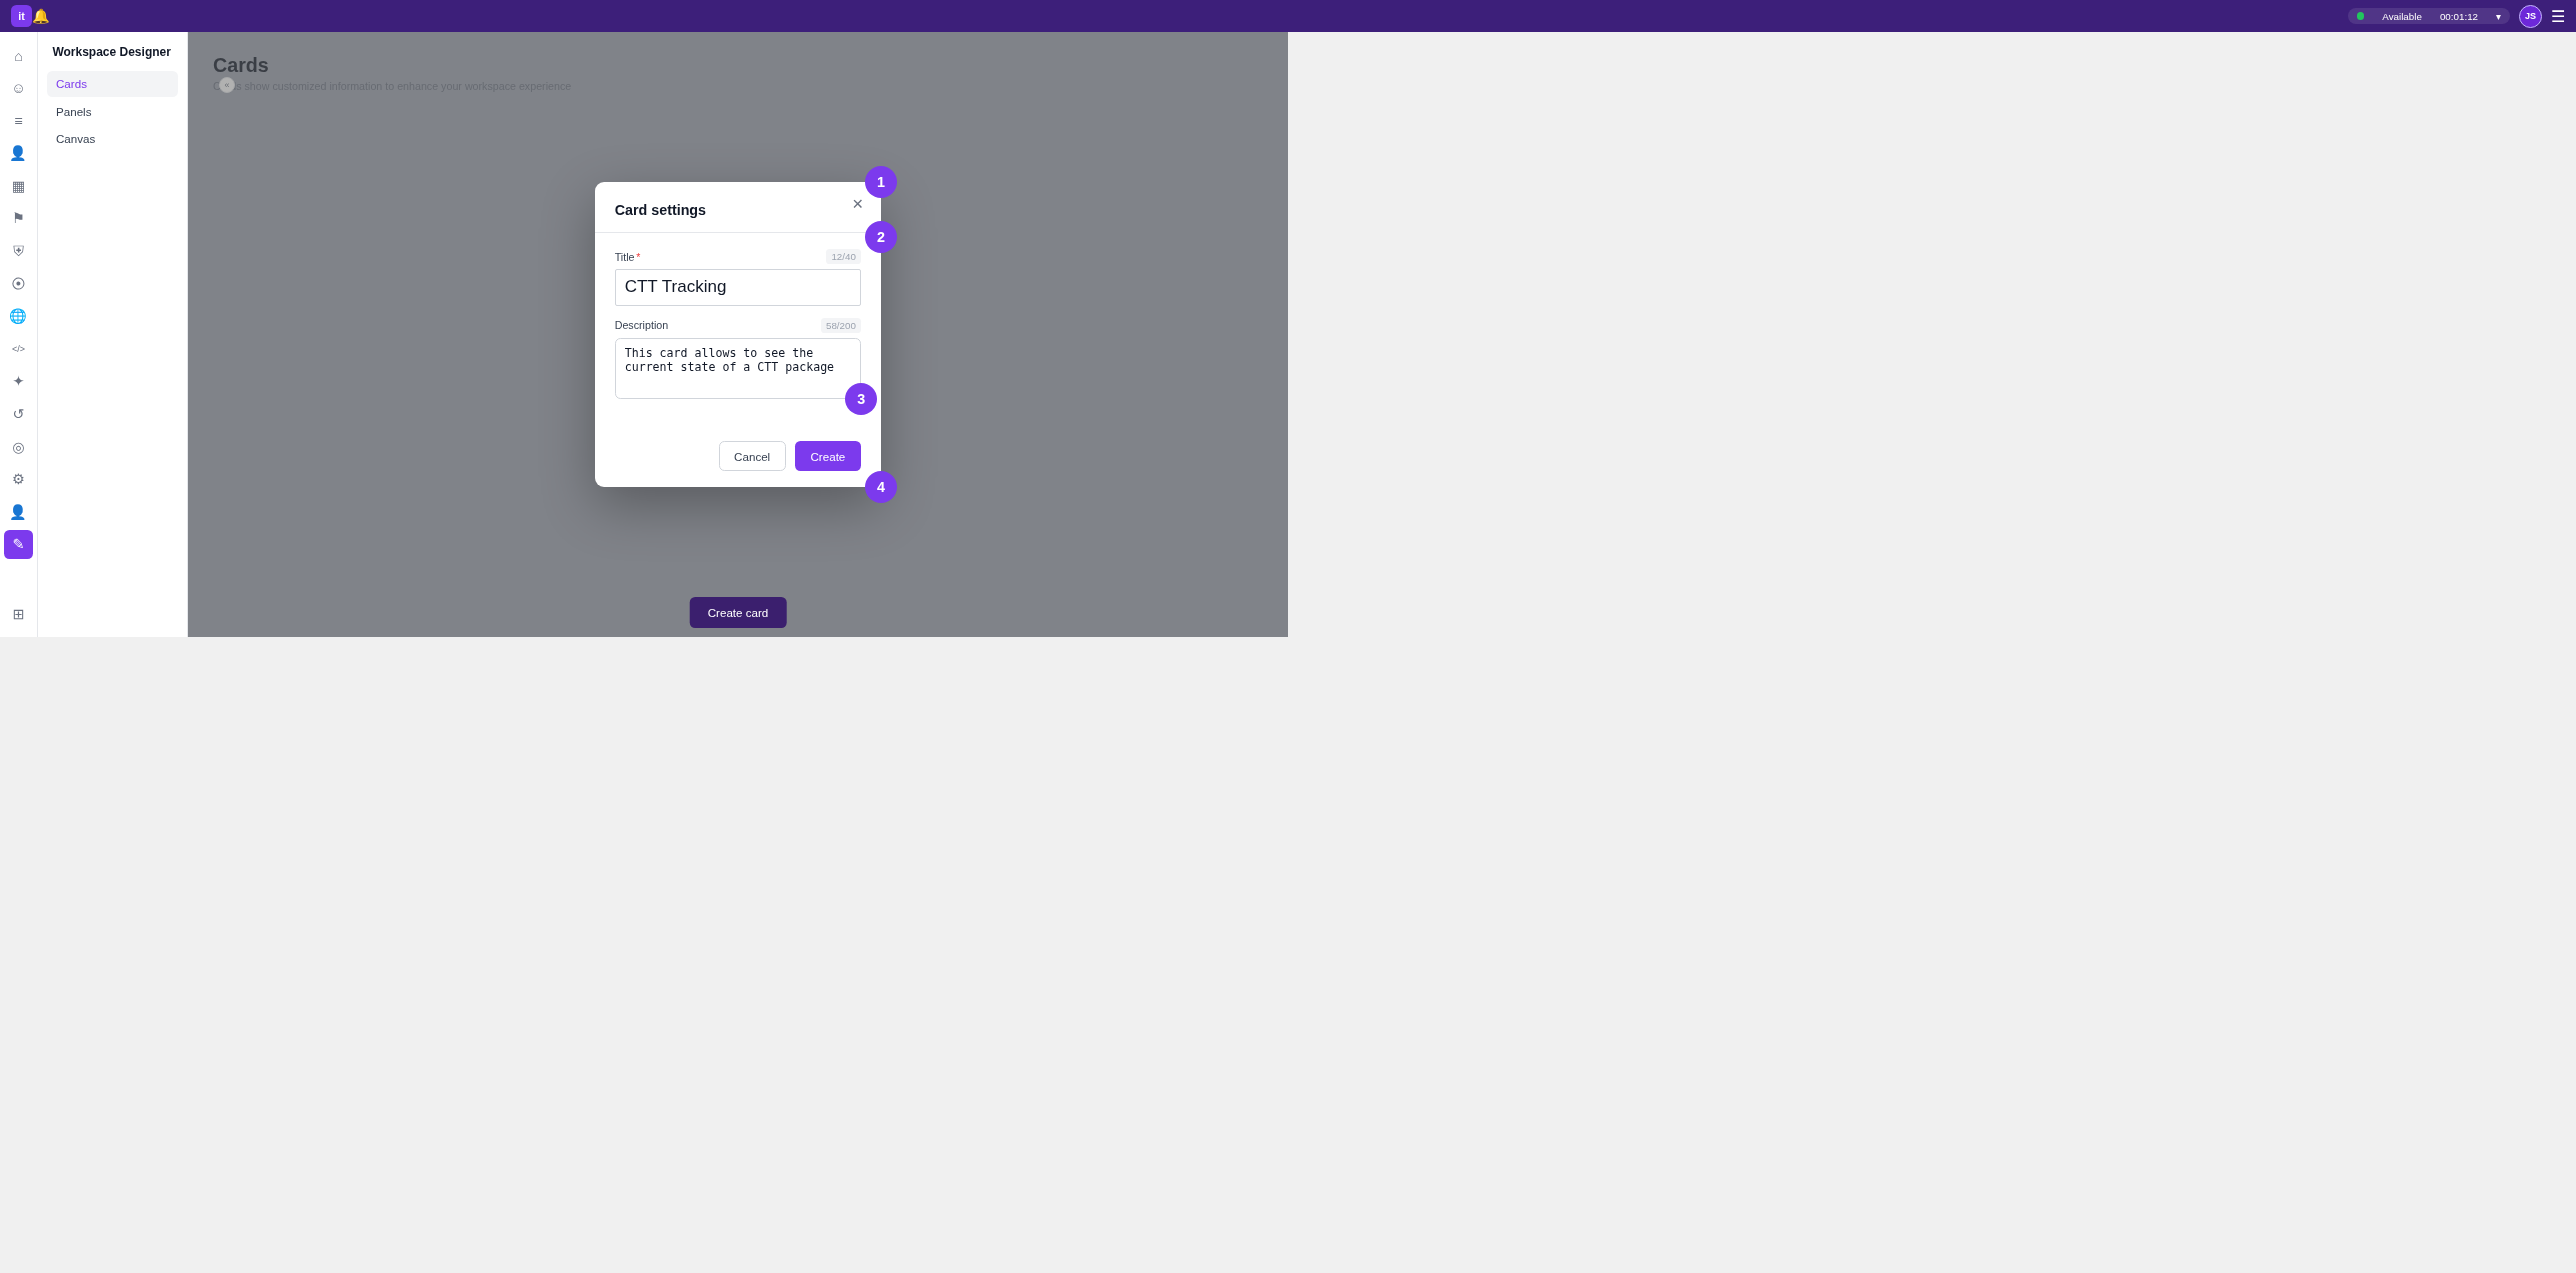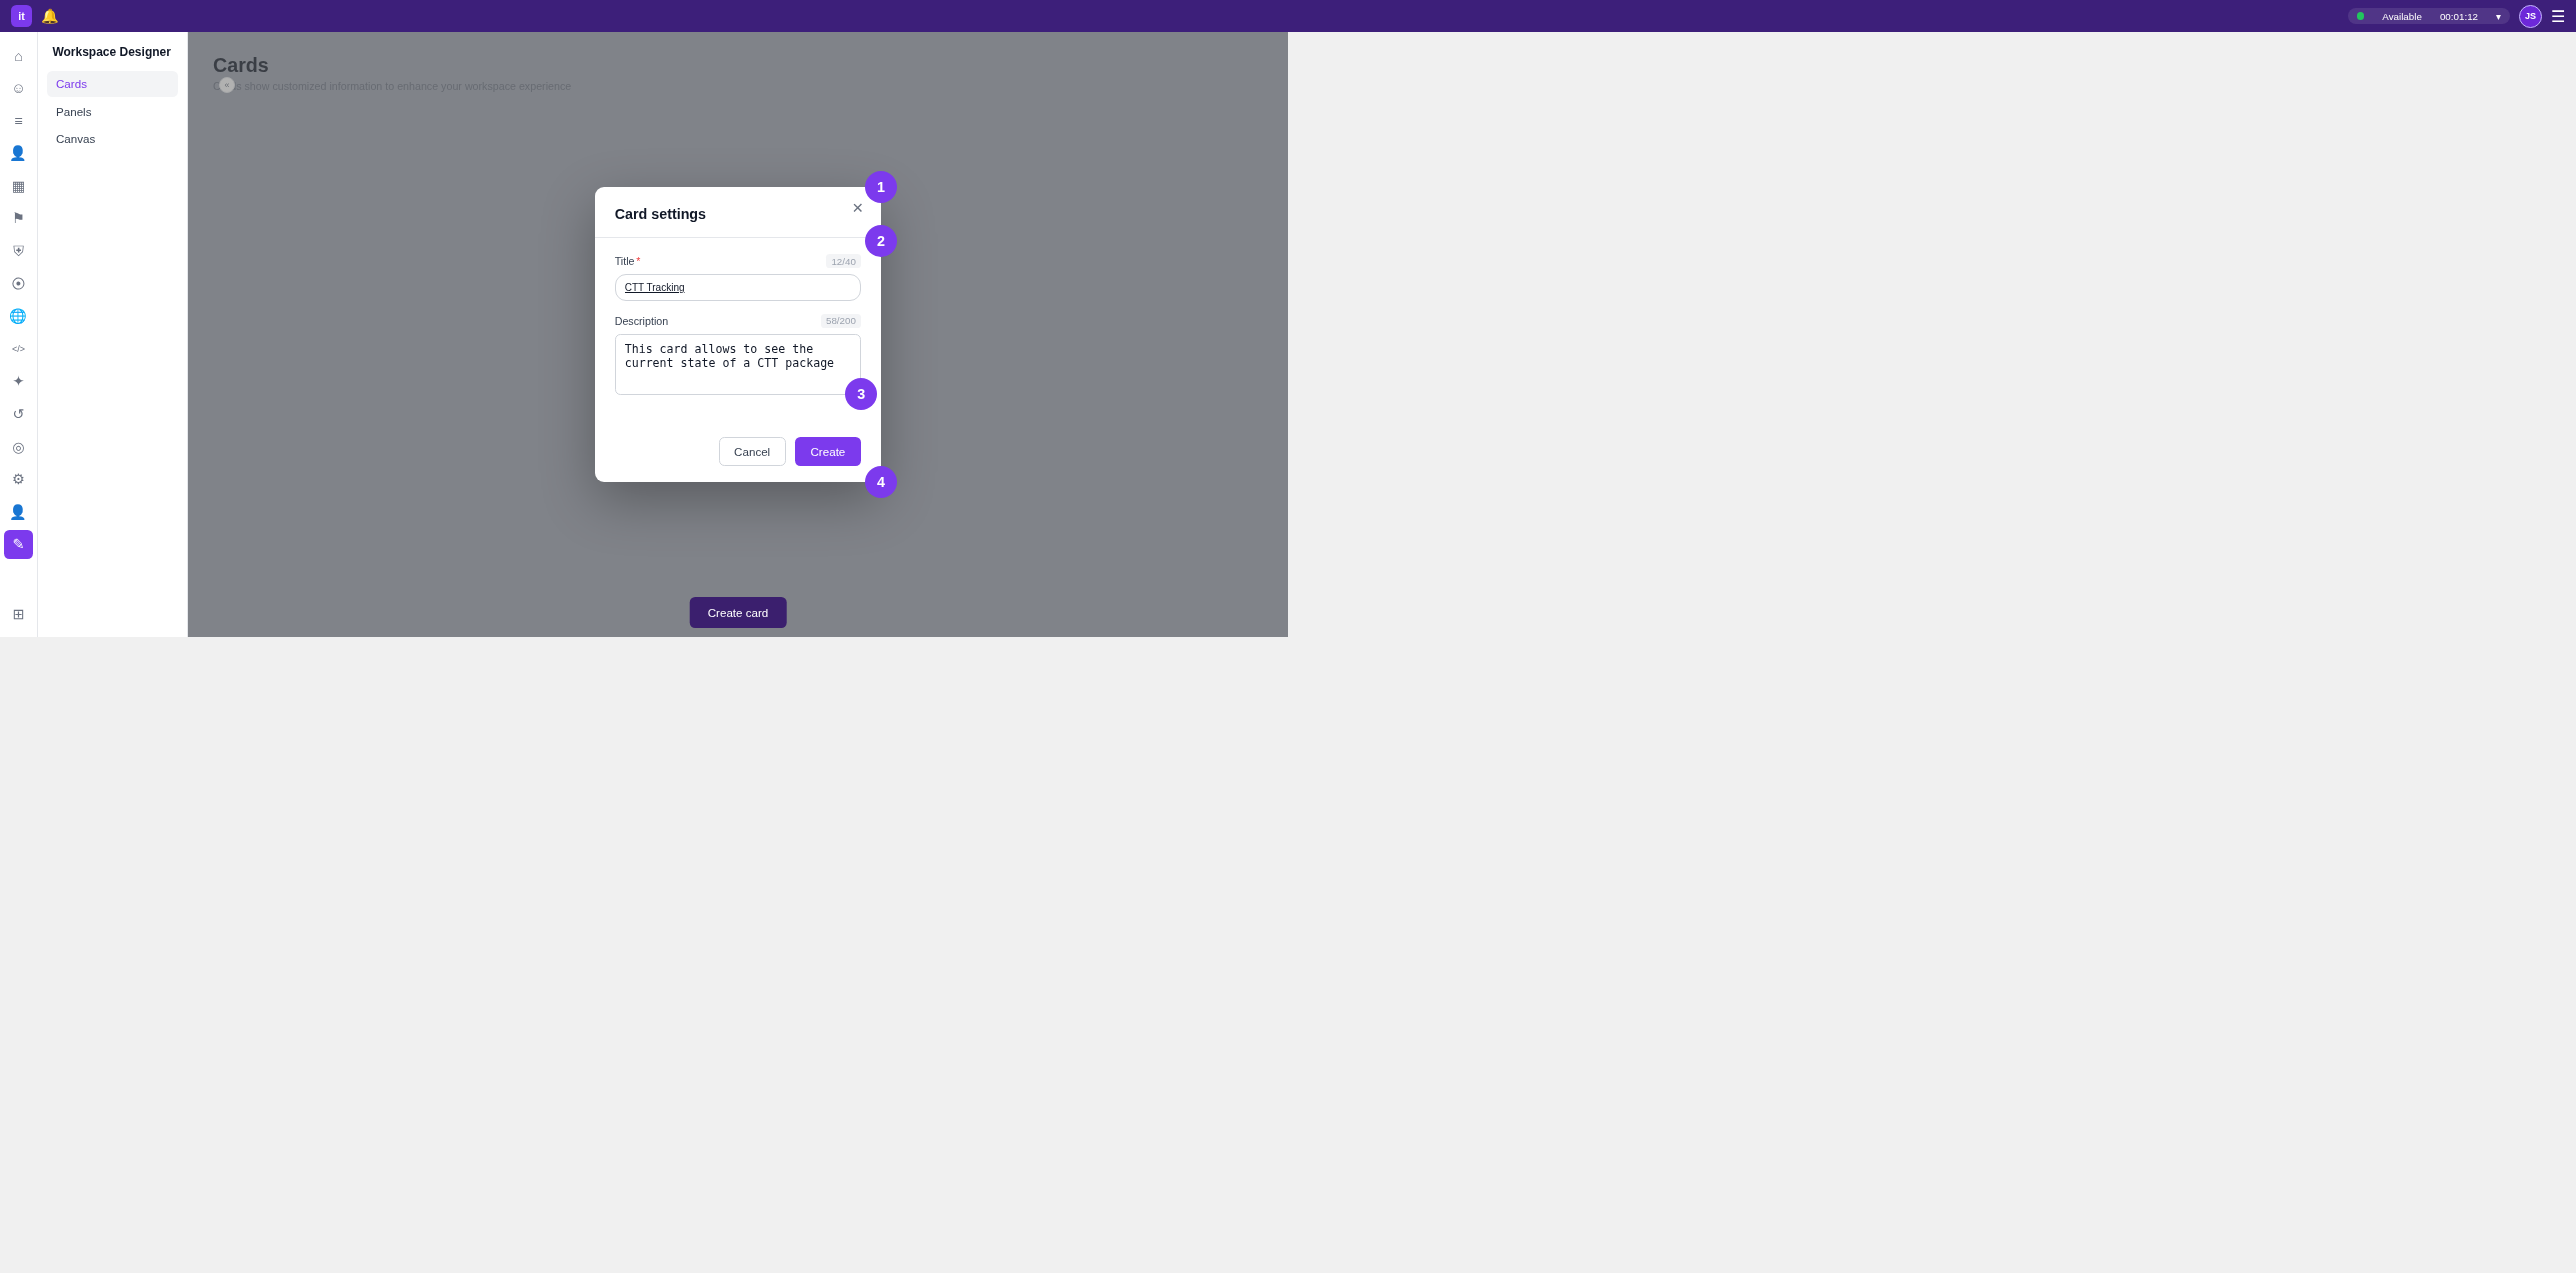--- a/index.html
+++ b/index.html
@@ -10,21 +10,21 @@
       height: 32px;
       background: #3d1f7a;
       display: flex;
       align-items: center;
       justify-content: space-between;
       padding: 0 10.7px;
       position: fixed;
       top: 0; left: 0; right: 0;
       z-index: 100;
     }
-    .topbar-left { display: flex; align-items: center; gap: 9px; }
+    .topbar-left { display: flex; align-items: center; }
     .topbar-logo {
       width: 21.5px; height: 21.5px;
       background: #7c3aed;
       border-radius: 5.4px;
       display: flex; align-items: center; justify-content: center;
       color: white; font-size: 10.7px; font-weight: bold;
     }
     .topbar-bell {
       color: #c4b5fd; font-size: 14.3px; cursor: pointer;
     }
@@ -192,26 +192,25 @@
       display: flex;
       justify-content: space-between;
       align-items: center;
       margin-bottom: 5.4px;
     }
     .required { color: #ef4444; margin-left: 1.8px; }
     .char-count { font-size: 9.8px; color: #9ca3af; background: #f3f4f6; padding: 1.8px 5.4px; border-radius: 3.6px; }
     .form-input {
       width: 100%;
       border: 0.9px solid #d1d5db;
-      border-radius: 11px;
+      border-radius: 2px;
       padding: 7.2px 9px;
-      font-size: 10px;
+      font-size: 17px;
       color: #111827;
       outline: none;
-      text-decoration: underline;
     }
     .form-textarea {
       width: 100%;
       border: 0.9px solid #d1d5db;
       border-radius: 5.4px;
       padding: 7.2px 9px;
       font-size: 11.6px;
       color: #111827;
       resize: none;
       height: 61px;

